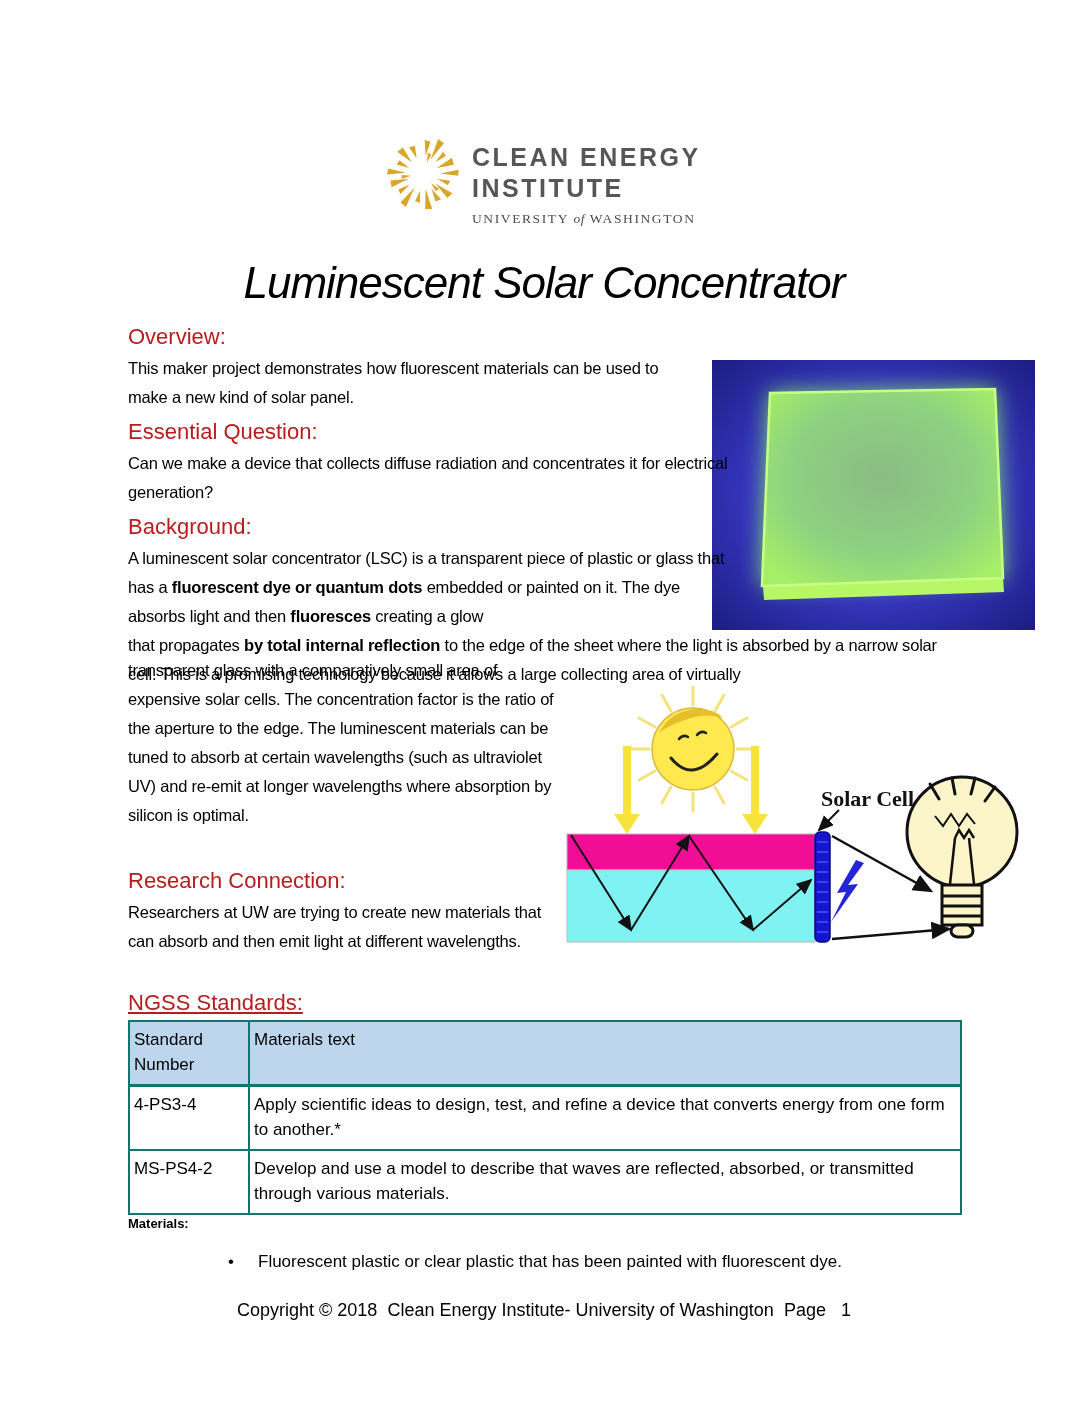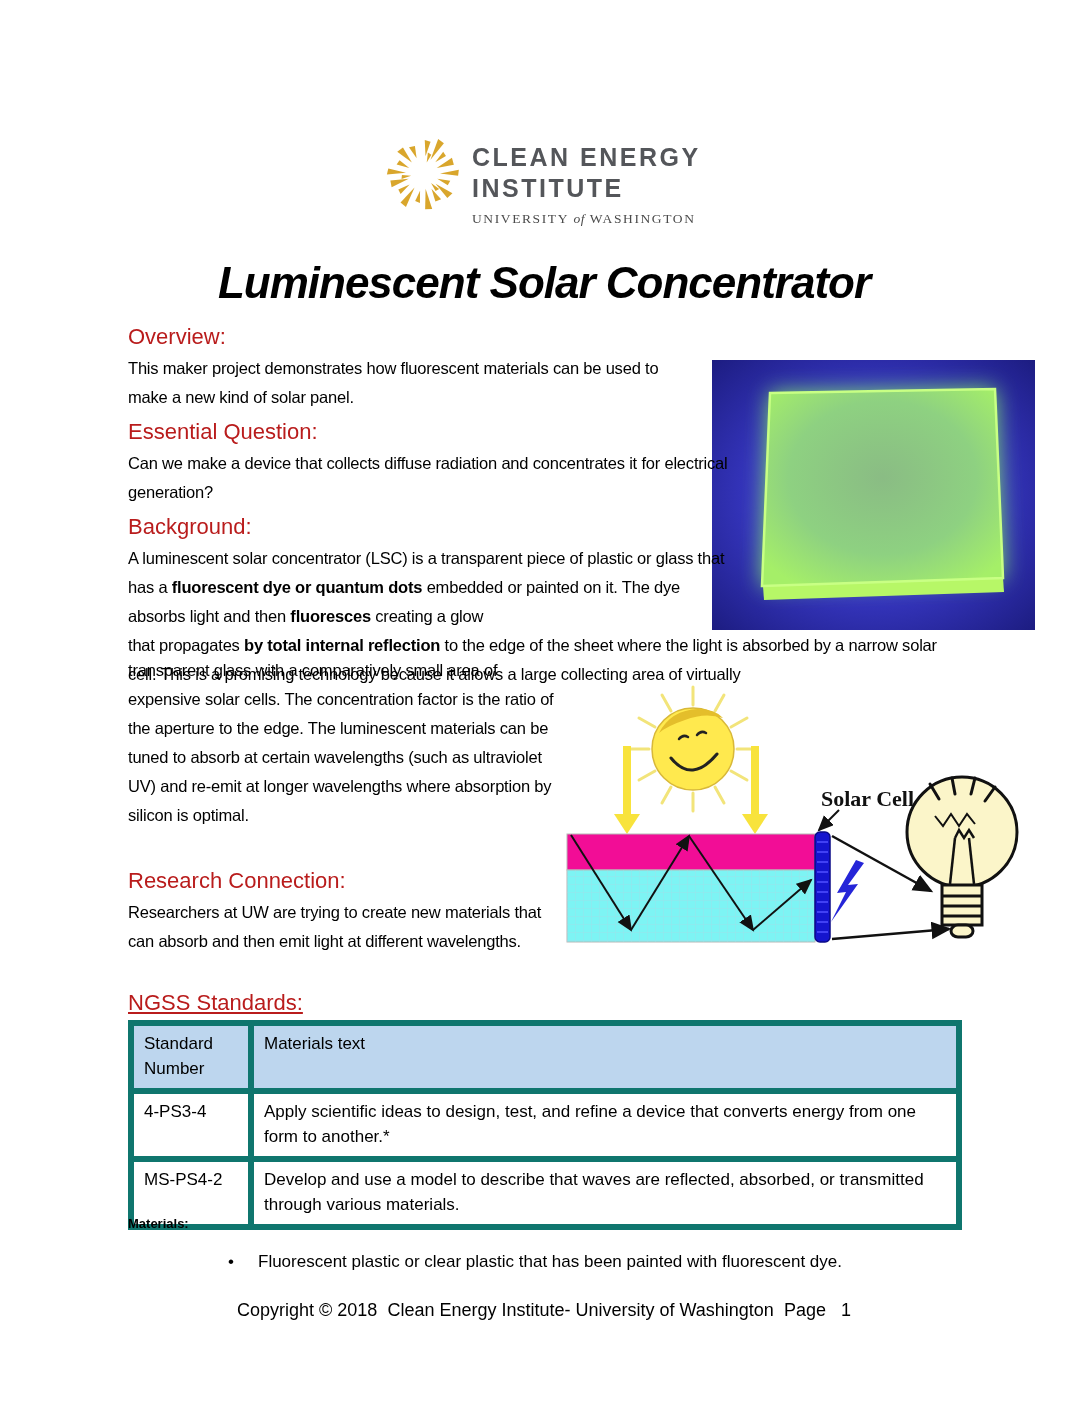--- a/index.html
+++ b/index.html
@@ -17,39 +17,39 @@
   
   .logo { position: absolute; left: 386px; top: 120px; display: flex; align-items: flex-start; }
   .logo-burst { width: 74px; height: 84px; margin-top: 2px; }
   .logo-textblock { margin-left: 12px; padding-top: 10px; }
   .logo-org { font-size: 25px; font-weight: 700; color: #54565A; letter-spacing: 2.5px; line-height: 31px; white-space: nowrap; }
   .logo-univ { margin-top: 7px; font-family: Liberation Serif, serif; font-size: 13.5px; color: #4b4b4b; letter-spacing: 1.6px; white-space: nowrap; }
   .logo-univ .of { font-style: italic; text-transform: lowercase; letter-spacing: 0.5px; }
   
   .doc-title {
     position: absolute; left: 0; top: 246px; width: 100%;
-    text-align: center; font-size: 44px; font-style: italic; font-weight: 700;
+    text-align: center; font-size: 44px; font-style: italic; font-weight: 400;
     letter-spacing: -1px; color: #000;
   }
   
   .h-blue { position: absolute; font-size: 22px; color: #b91c1c; font-weight: 400; }
   .body-text { position: absolute; font-size: 16.5px; line-height: 29px; letter-spacing: -0.2px; color: #000; }
   .b { font-weight: 700; }
   
   .photo { position: absolute; left: 712px; top: 348px; width: 323px; height: 270px; }
   .diagram { position: absolute; left: 543px; top: 672px; width: 500px; height: 290px; }
   
   .ngss-table {
     position: absolute; left: 128px; top: 1008px; width: 834px;
     border-collapse: collapse; table-layout: fixed;
     font-size: 17px; line-height: 25px;
   }
   .ngss-table col.c1 { width: 120px; }
   .ngss-table td {
-    border: 6px solid #0f766e; padding: 5px 10px 7px 10px; vertical-align: top;
+    border: 2px solid #0f766e; padding: 5px 10px 7px 4px; vertical-align: top;
   }
   .ngss-table tr.head td { background: #BDD6EE; border-bottom-width: 3px; height: 64px; }
   .ngss-table td.num { font-weight: 400; }
   
   .materials-h { position: absolute; left: 128px; top: 1204px; font-size: 13px; font-weight: 700; }
   .bullet-row { position: absolute; left: 228px; top: 1240px; width: 700px; display: flex; font-size: 17px; }
   .bullet-marker { width: 30px; flex: 0 0 30px; }
   
   .footer {
     position: absolute; left: 0; top: 1288px; width: 100%;

